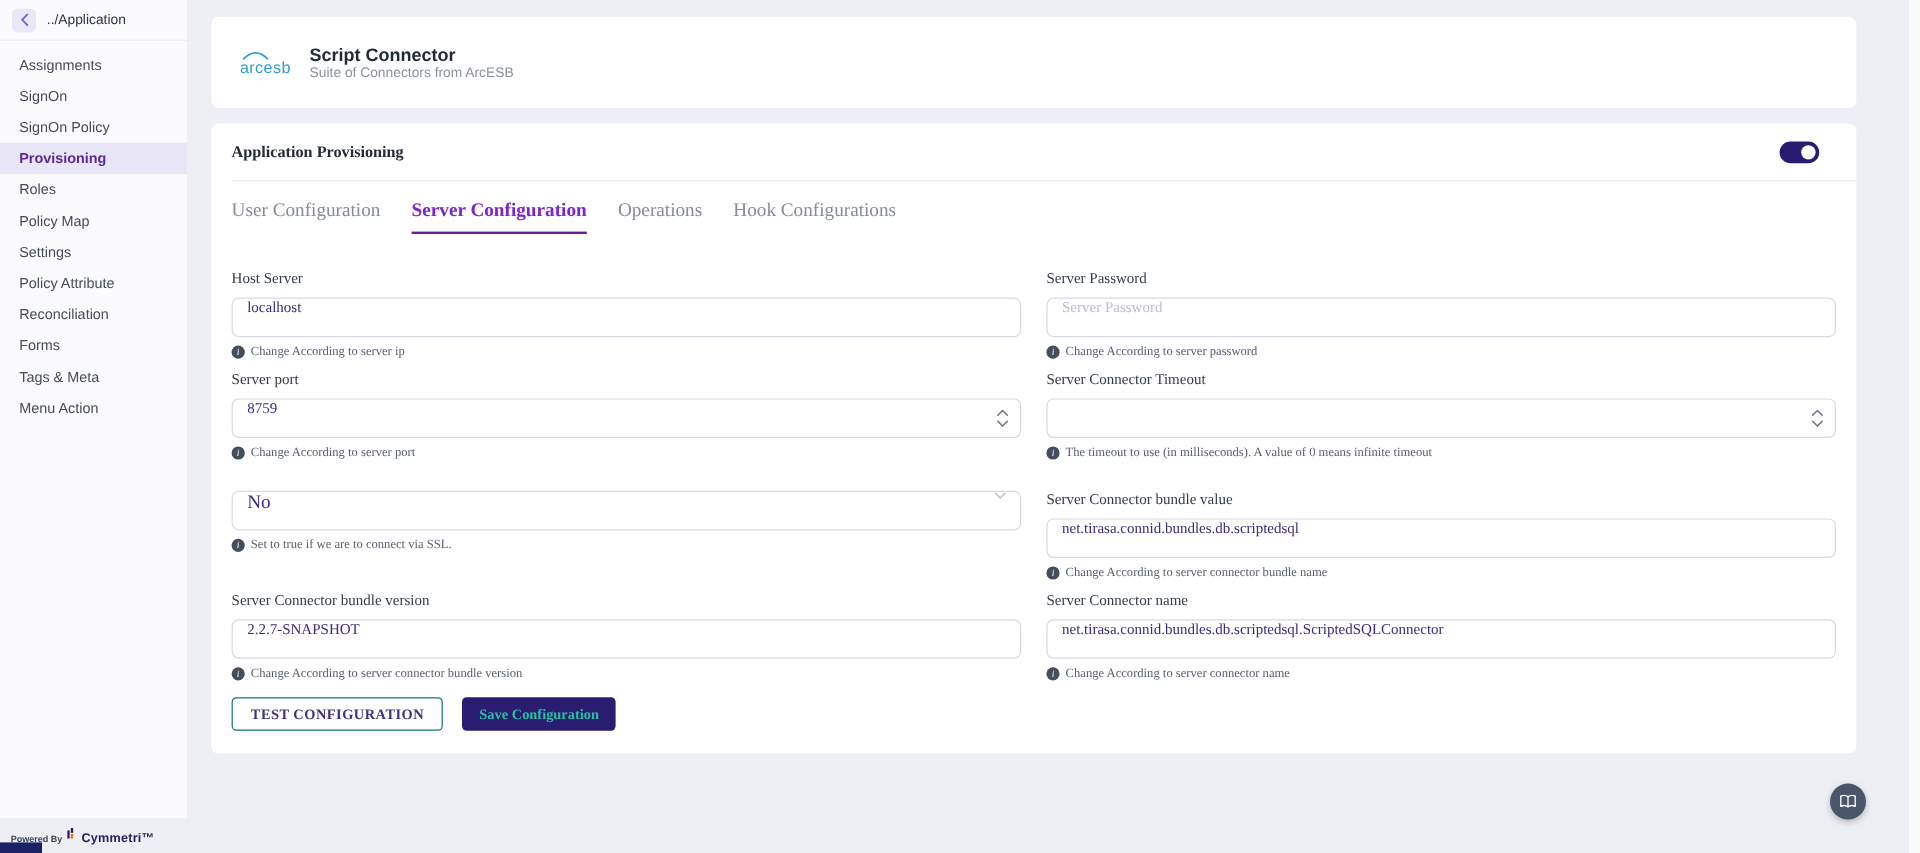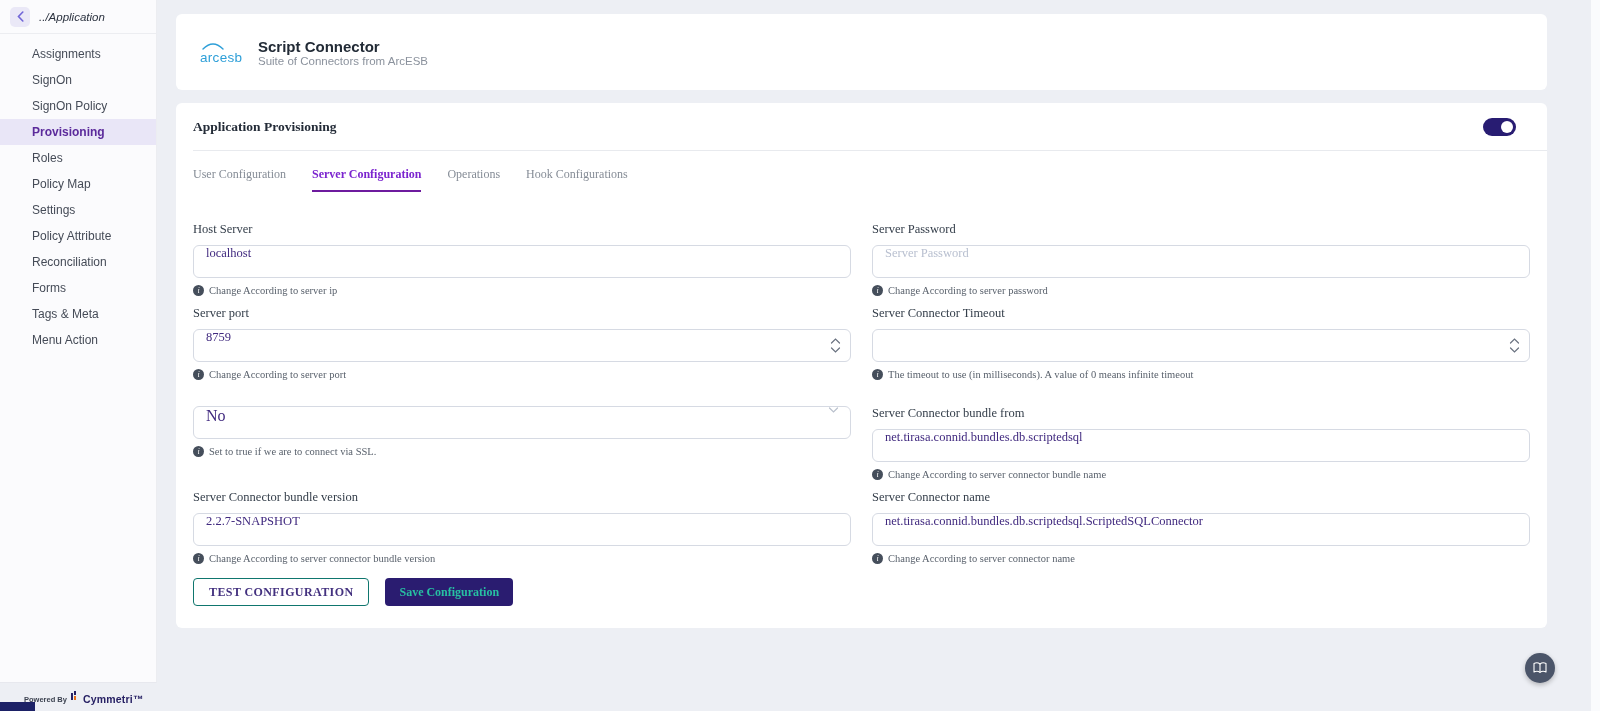--- a/index.html
+++ b/index.html
@@ -13,37 +13,37 @@
 
   
   .sidebar {
     position:absolute; left:0; top:0; width:157px; height:683px;
     background:#fbfbfd;
     border-right:1px solid #ecedf1;
     border-bottom:1px solid #e7e8ee;
   }
   .sidebar-header {
     height:34px; display:flex; align-items:center; gap:9px;
-    padding:0 10px; border-bottom:1px solid #ecedf1;font-style:italic;
+    padding:0 10px; border-bottom:1px solid #ecedf1;
   }
   .back-btn {
     width:20px; height:20px; border-radius:5px; background:#eae8f7;
     color:#7166d8; display:flex; align-items:center; justify-content:center;
     font-size:14px; line-height:1; cursor:pointer; user-select:none;
   }
   .back-label { font-size:11.5px; color:#2c3340; }
   .nav { padding-top:7px; }
   .nav-item {
-    height:26px; display:flex; align-items:center; padding:0 32px;
+    height:26px; display:flex; align-items:center; padding:0 16px;
     font-size:12px; color:#454b57; cursor:pointer; white-space:nowrap;
   }
   .nav-item.active { background:#e9e6f7; color:#5b2a9b; font-weight:bold; }
 
   
-  .powered { position:absolute; left:24px; top:686px; display:flex; align-items:flex-end; gap:4px; }
+  .powered { position:absolute; left:9px; top:686px; display:flex; align-items:flex-end; gap:4px; }
   .powered-label { font-size:7.5px; font-weight:bold; color:#3c4250; padding-bottom:1px; }
   .brand-mark { display:inline-block; padding-bottom:1px; }
   .brand { font-size:10.5px; font-weight:bold; color:#272164; letter-spacing:.2px; }
   .corner-stub { position:absolute; left:0; top:702px; width:35px; height:9px; background:#1c2166; }
 
   
   .header-card {
     position:absolute; left:176px; top:14px; width:1371px; height:76px;
     background:#fff; border-radius:6px;
     display:flex; align-items:center; padding-left:24px; gap:18px;
@@ -62,21 +62,21 @@
   .prov-header { height:47px; display:flex; align-items:center; justify-content:space-between; }
   .prov-title { font-size:13.5px; font-weight:bold; color:#242c38; }
   .toggle {
     width:33px; height:18px; border-radius:9px; background:#281c72;
     position:relative; cursor:pointer; margin-right:14px;
   }
   .toggle-knob { position:absolute; right:3px; top:3px; width:12px; height:12px; border-radius:50%; background:#fff; }
   .divider { border-top:1px solid #e8eaee; margin:0 -17px 0 0; }
 
   .tabs { display:flex; gap:26px; padding-top:16px; }
-  .tab { font-size:12px; color:#858c96; padding-bottom:8px; cursor:pointer; border-bottom:2px solid transparent; }
+  .tab { font-size:16px; color:#858c96; padding-bottom:8px; cursor:pointer; border-bottom:2px solid transparent; }
   .tab.active { color:#7b24cf; font-weight:bold; border-bottom-color:#6d1b9e; }
 
   
   .form { display:grid; grid-template-columns:1fr 1fr; column-gap:21px; row-gap:10px; margin-top:30px; }
   .field.row3 { margin-top:16px; }
   .f-label { display:block; font-size:12.5px; color:#333d49; margin-bottom:8px; }
   .f-box {
     position:relative; height:33px; border:1px solid #d6dae3; border-radius:6px;
     background:#fff; display:flex; align-items:flex-start;
   }
@@ -260,21 +260,21 @@
             <path d="M1.5 1 5.5 5 9.5 1" stroke="#b9c0cc" stroke-width="1.2" fill="none" stroke-linecap="round"></path>
           </svg>
       </div>
       <div class="f-helper">
         <span class="info-icon"></span>
         <span>Set to true if we are to connect via SSL.</span>
       </div>
     </div>
 
     <div class="field row3">
-      <label class="f-label">Server Connector bundle from</label>
+      <label class="f-label">Server Connector bundle value</label>
       <div class="f-box">
         <input type="text" value="net.tirasa.connid.bundles.db.scriptedsql" style="">
       </div>
       <div class="f-helper">
         <span class="info-icon"></span>
         <span>Change According to server connector bundle name</span>
       </div>
     </div>
 
     <div class="field">

